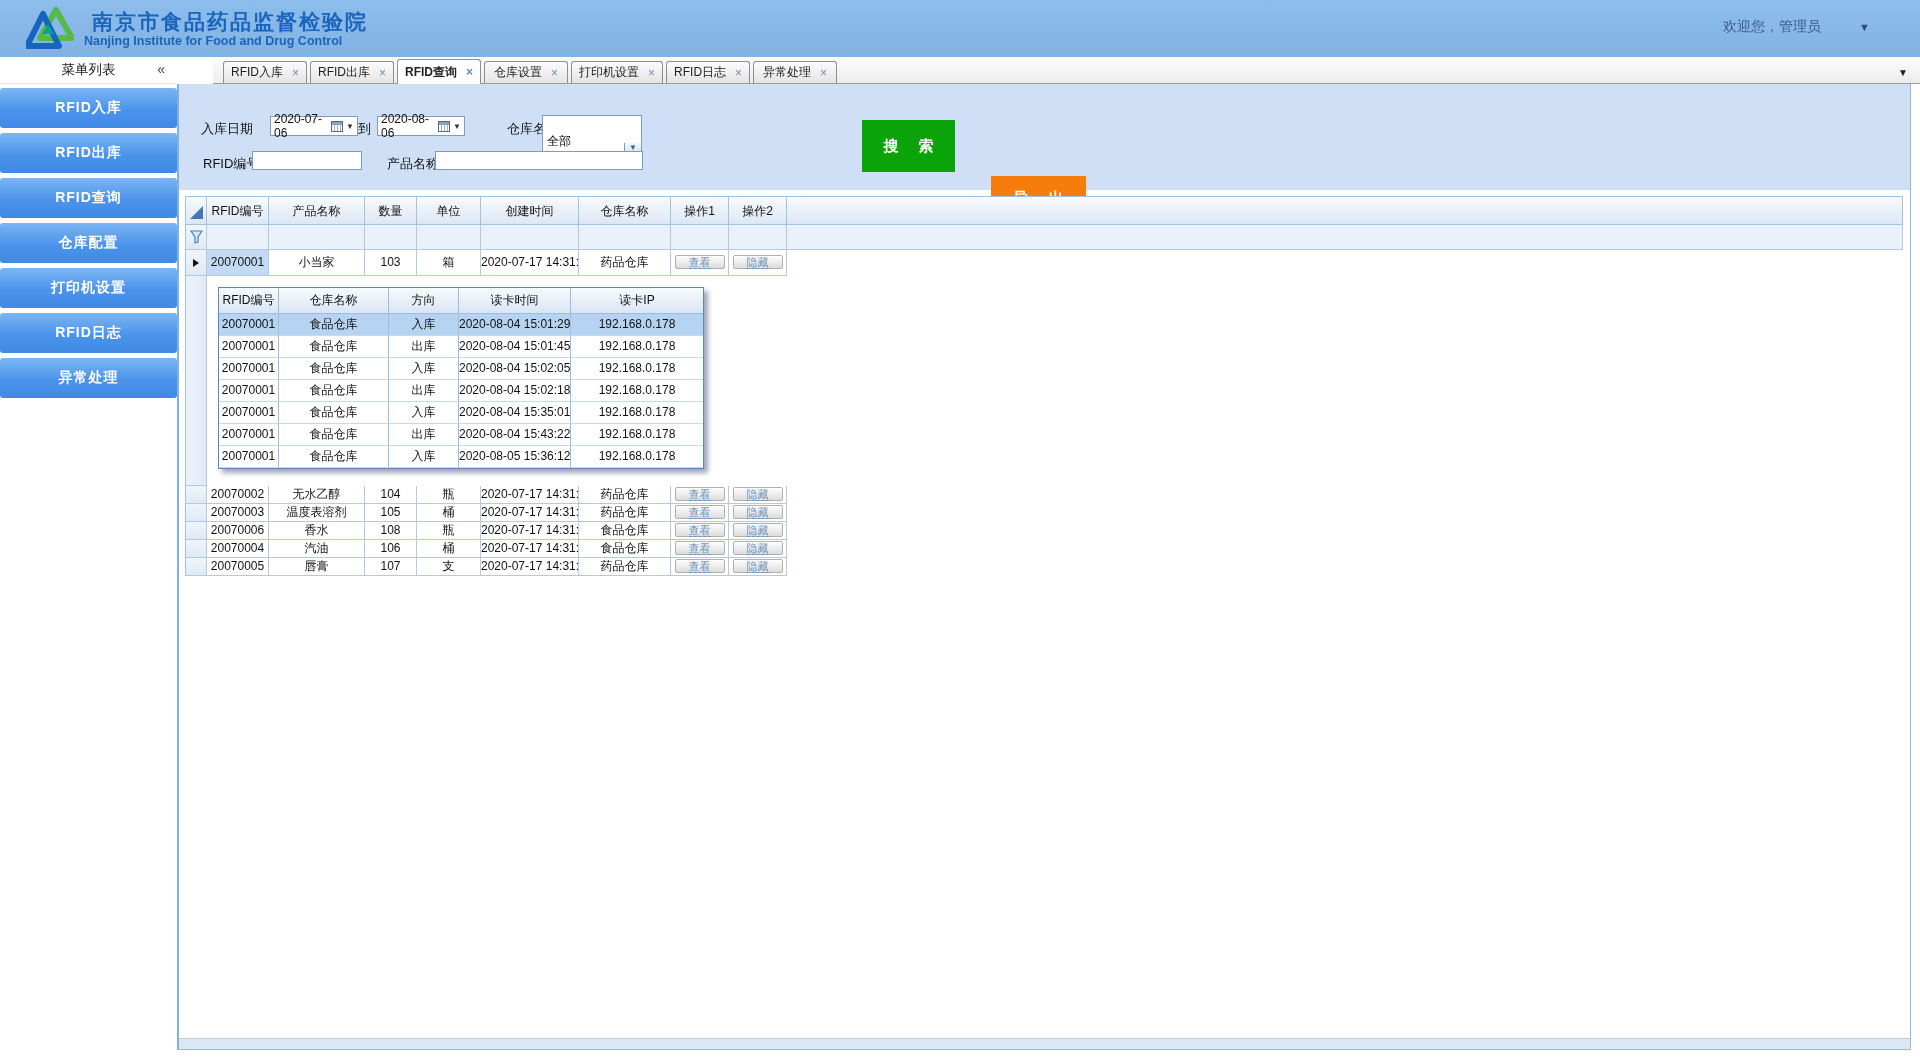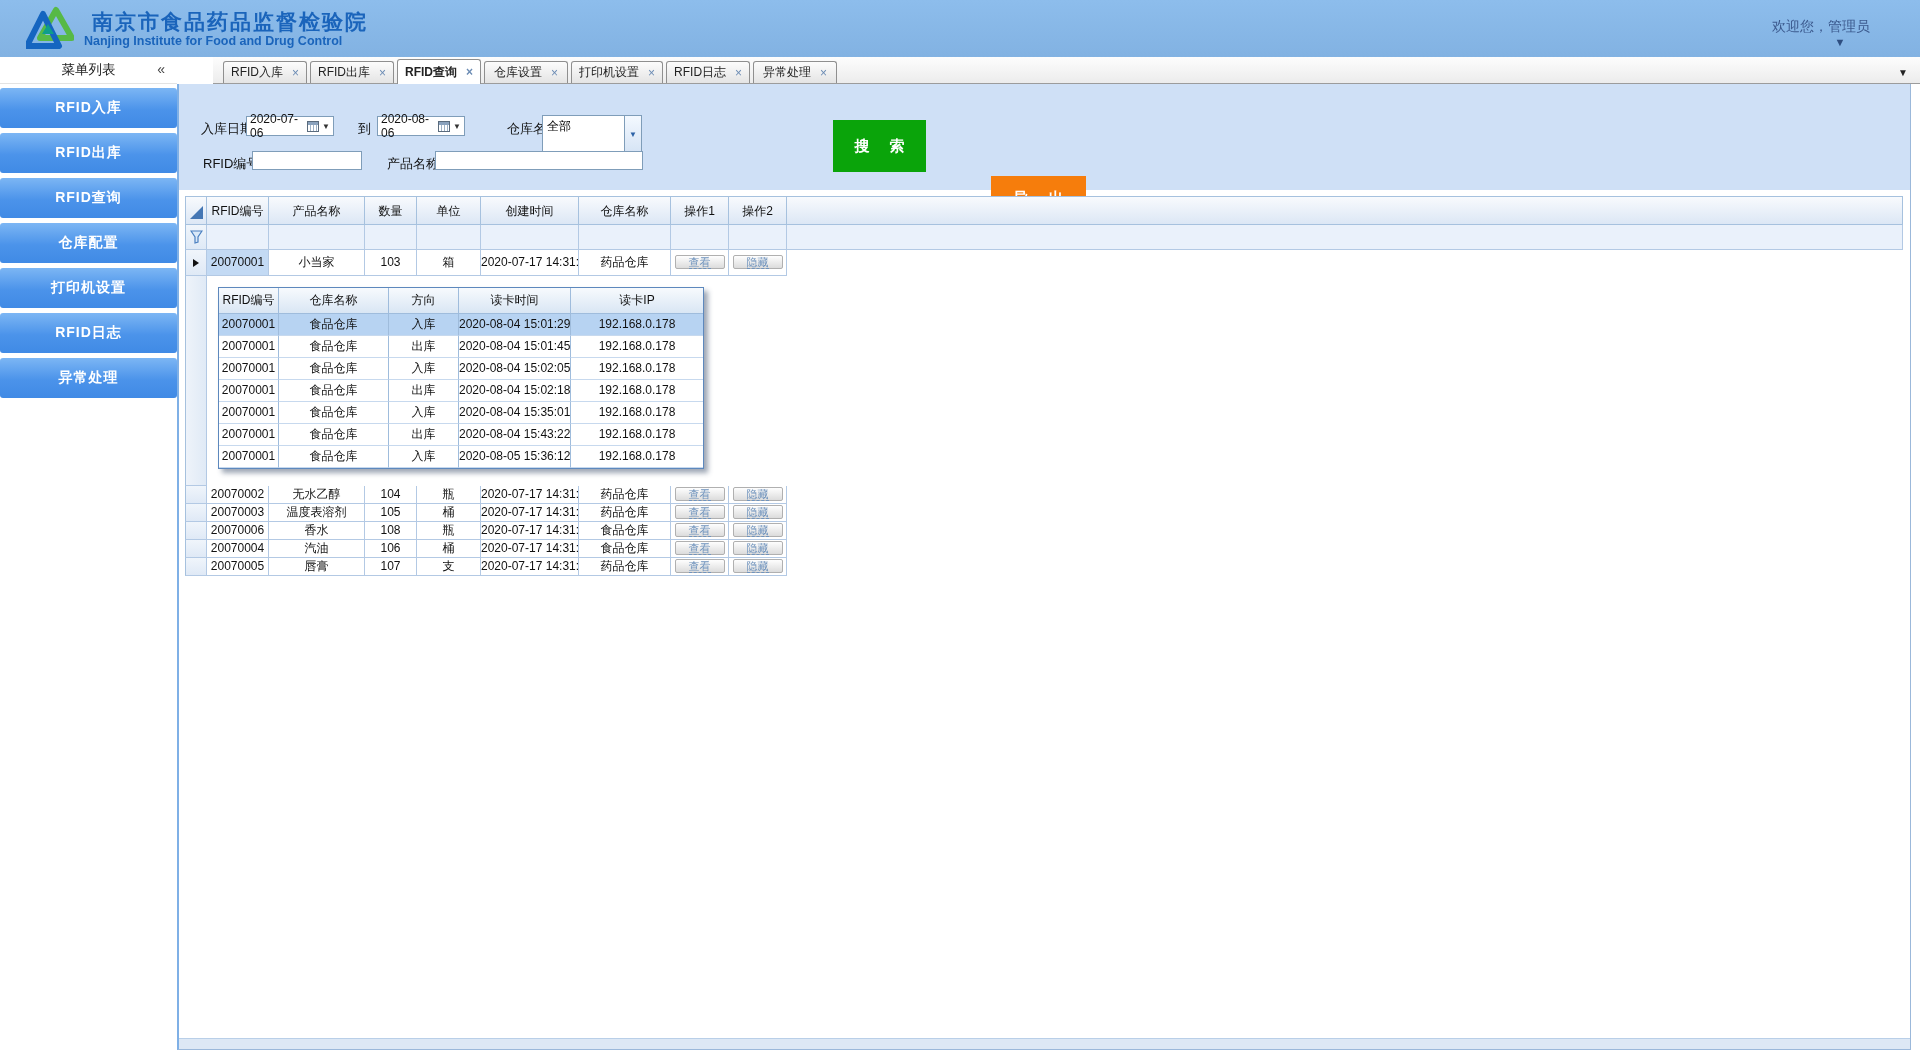--- a/index.html
+++ b/index.html
@@ -6,21 +6,21 @@
   html,body { width:1920px; height:1058px; overflow:hidden; background:#fff;
     font-family:"Liberation Sans","DejaVu Sans",sans-serif; }
   .app { position:relative; width:1920px; height:1058px; }
 
   
   .topbar { position:relative; height:57px; background:linear-gradient(#8dbdec,#82b2e2); }
   .brand { position:absolute; left:26px; top:6px; display:flex; align-items:center; }
   .logo { width:48px; height:46px; margin-right:10px; }
   .org-cn { font-size:21px; font-weight:bold; color:#1a64bb; letter-spacing:2px; line-height:24px;margin-left:8px; }
   .org-en { font-size:12.5px; font-weight:bold; color:#1a64bb; line-height:15px; }
-  .userbox { position:absolute; right:50px; top:18px; display:flex; align-items:center; color:#3c5a8e; font-size:14px;flex-direction:column; }
+  .userbox { position:absolute; right:50px; top:18px; display:flex; align-items:center; color:#3c5a8e; font-size:14px; }
   .user-caret { margin-left:38px; font-size:11px; color:#2e4e80; cursor:pointer; }
 
   
   .secondrow { display:flex; height:27px;gap:36px; }
   .menuhead { width:177px; background:#fff; display:flex; align-items:center; justify-content:center;
     position:relative; font-size:13.5px; color:#222; border-bottom:1px solid #e3e3e3; }
   .collapse { position:absolute; right:12px; top:4px; font-size:14px; color:#444; cursor:pointer; }
   .tabstrip { flex:1; background:linear-gradient(#fdfdfd,#ececec); display:flex; align-items:flex-end;
     padding-left:10px; position:relative; border-bottom:1px solid #9c9c9c; }
   .tab { height:22px; min-width:84px; display:flex; align-items:center; justify-content:center;
@@ -50,21 +50,21 @@
       repeating-linear-gradient(90deg,#fff 0 2px,#9fb3c8 2px 3px); }
   .smallcaret { font-size:8px; color:#333; }
   .combo { position:absolute; background:#fff; border:1px solid #7f9db9; display:flex; font-size:12px; }
   .combo .cval { flex:1; padding:2px 4px; }
   .combo .cbtn { width:17px; border-left:1px solid #7f9db9; background:linear-gradient(#f4f9ff,#d6e4f5);
     display:flex; align-items:center; justify-content:center; font-size:8px; color:#2d63a7; cursor:pointer; }
   .txtinput { position:absolute; background:#fff; border:1px solid #7f9db9; font-size:12px; padding:0 4px;
     font-family:inherit; }
   .bigbtn { position:absolute; border:none; color:#fff; font-size:15px; font-weight:bold;
     letter-spacing:8px; text-indent:8px; cursor:pointer; font-family:inherit; }
-  .btn-search { left:654px; top:36px; width:93px; height:52px; background:#0aa40a; }
+  .btn-search { left:683px; top:36px; width:93px; height:52px; background:#0aa40a; }
   .btn-export { left:812px; top:52px; width:95px; height:44px; background:#f67d0c;margin-top:40px; }
 
   
   .gridarea { position:absolute; left:6px; top:112px; right:7px; }
   .grow-flex { display:flex; }
   .gc { border-right:1px solid #b3c9e4; border-bottom:1px solid #b3c9e4; text-align:center;
     font-size:12px; color:#111; overflow:hidden; white-space:nowrap; }
   .c0{width:22px;} .c1{width:62px;} .c2{width:96px;} .c3{width:52px;} .c4{width:64px;}
   .c5{width:98px;} .c6{width:92px;} .c7{width:58px;} .c8{width:58px;}
   .ghead .gc { height:29px; line-height:28px; background:linear-gradient(#f8fafd,#dce7f5);
@@ -177,33 +177,33 @@
       <button class="side-btn">仓库配置</button>
       <button class="side-btn">打印机设置</button>
       <button class="side-btn">RFID日志</button>
       <button class="side-btn">异常处理</button>
     </div>
 
     <div class="content">
 
       <div class="filterpanel">
         <span class="flabel" style="left:22px; top:36px;">入库日期</span>
-        <div class="finput" style="left:67px; top:32px; width:88px; height:20px;">
+        <div class="finput" style="left:91px; top:32px; width:88px; height:20px;">
           <span class="dateval">2020-07-06</span>
           <span class="calicon"></span>
           <span class="smallcaret">▼</span>
         </div>
         <span class="flabel" style="left:179px; top:36px;">到</span>
         <div class="finput" style="left:198px; top:32px; width:88px; height:20px;">
           <span class="dateval">2020-08-06</span>
           <span class="calicon"></span>
           <span class="smallcaret">▼</span>
         </div>
         <span class="flabel" style="left:328px; top:36px;">仓库名称</span>
-        <div class="combo" style="left:363px; top:31px; width:100px; height:38px;">
+        <div class="combo" style="left:363px; top:31px; width:100px; height:38px;align-items:flex-end;">
           <span class="cval">全部</span>
           <span class="cbtn">▼</span>
         </div>
         <span class="flabel" style="left:24px; top:71px;">RFID编号</span>
         <input class="txtinput" style="left: 73px; top: 67px; width: 110px; height: 19px;" value="">
         <span class="flabel" style="left:208px; top:71px;">产品名称</span>
         <input class="txtinput" style="left: 256px; top: 67px; width: 208px; height: 19px;" value="">
         <button class="bigbtn btn-search">搜 索</button>
         <button class="bigbtn btn-export">导 出</button>
       </div>

